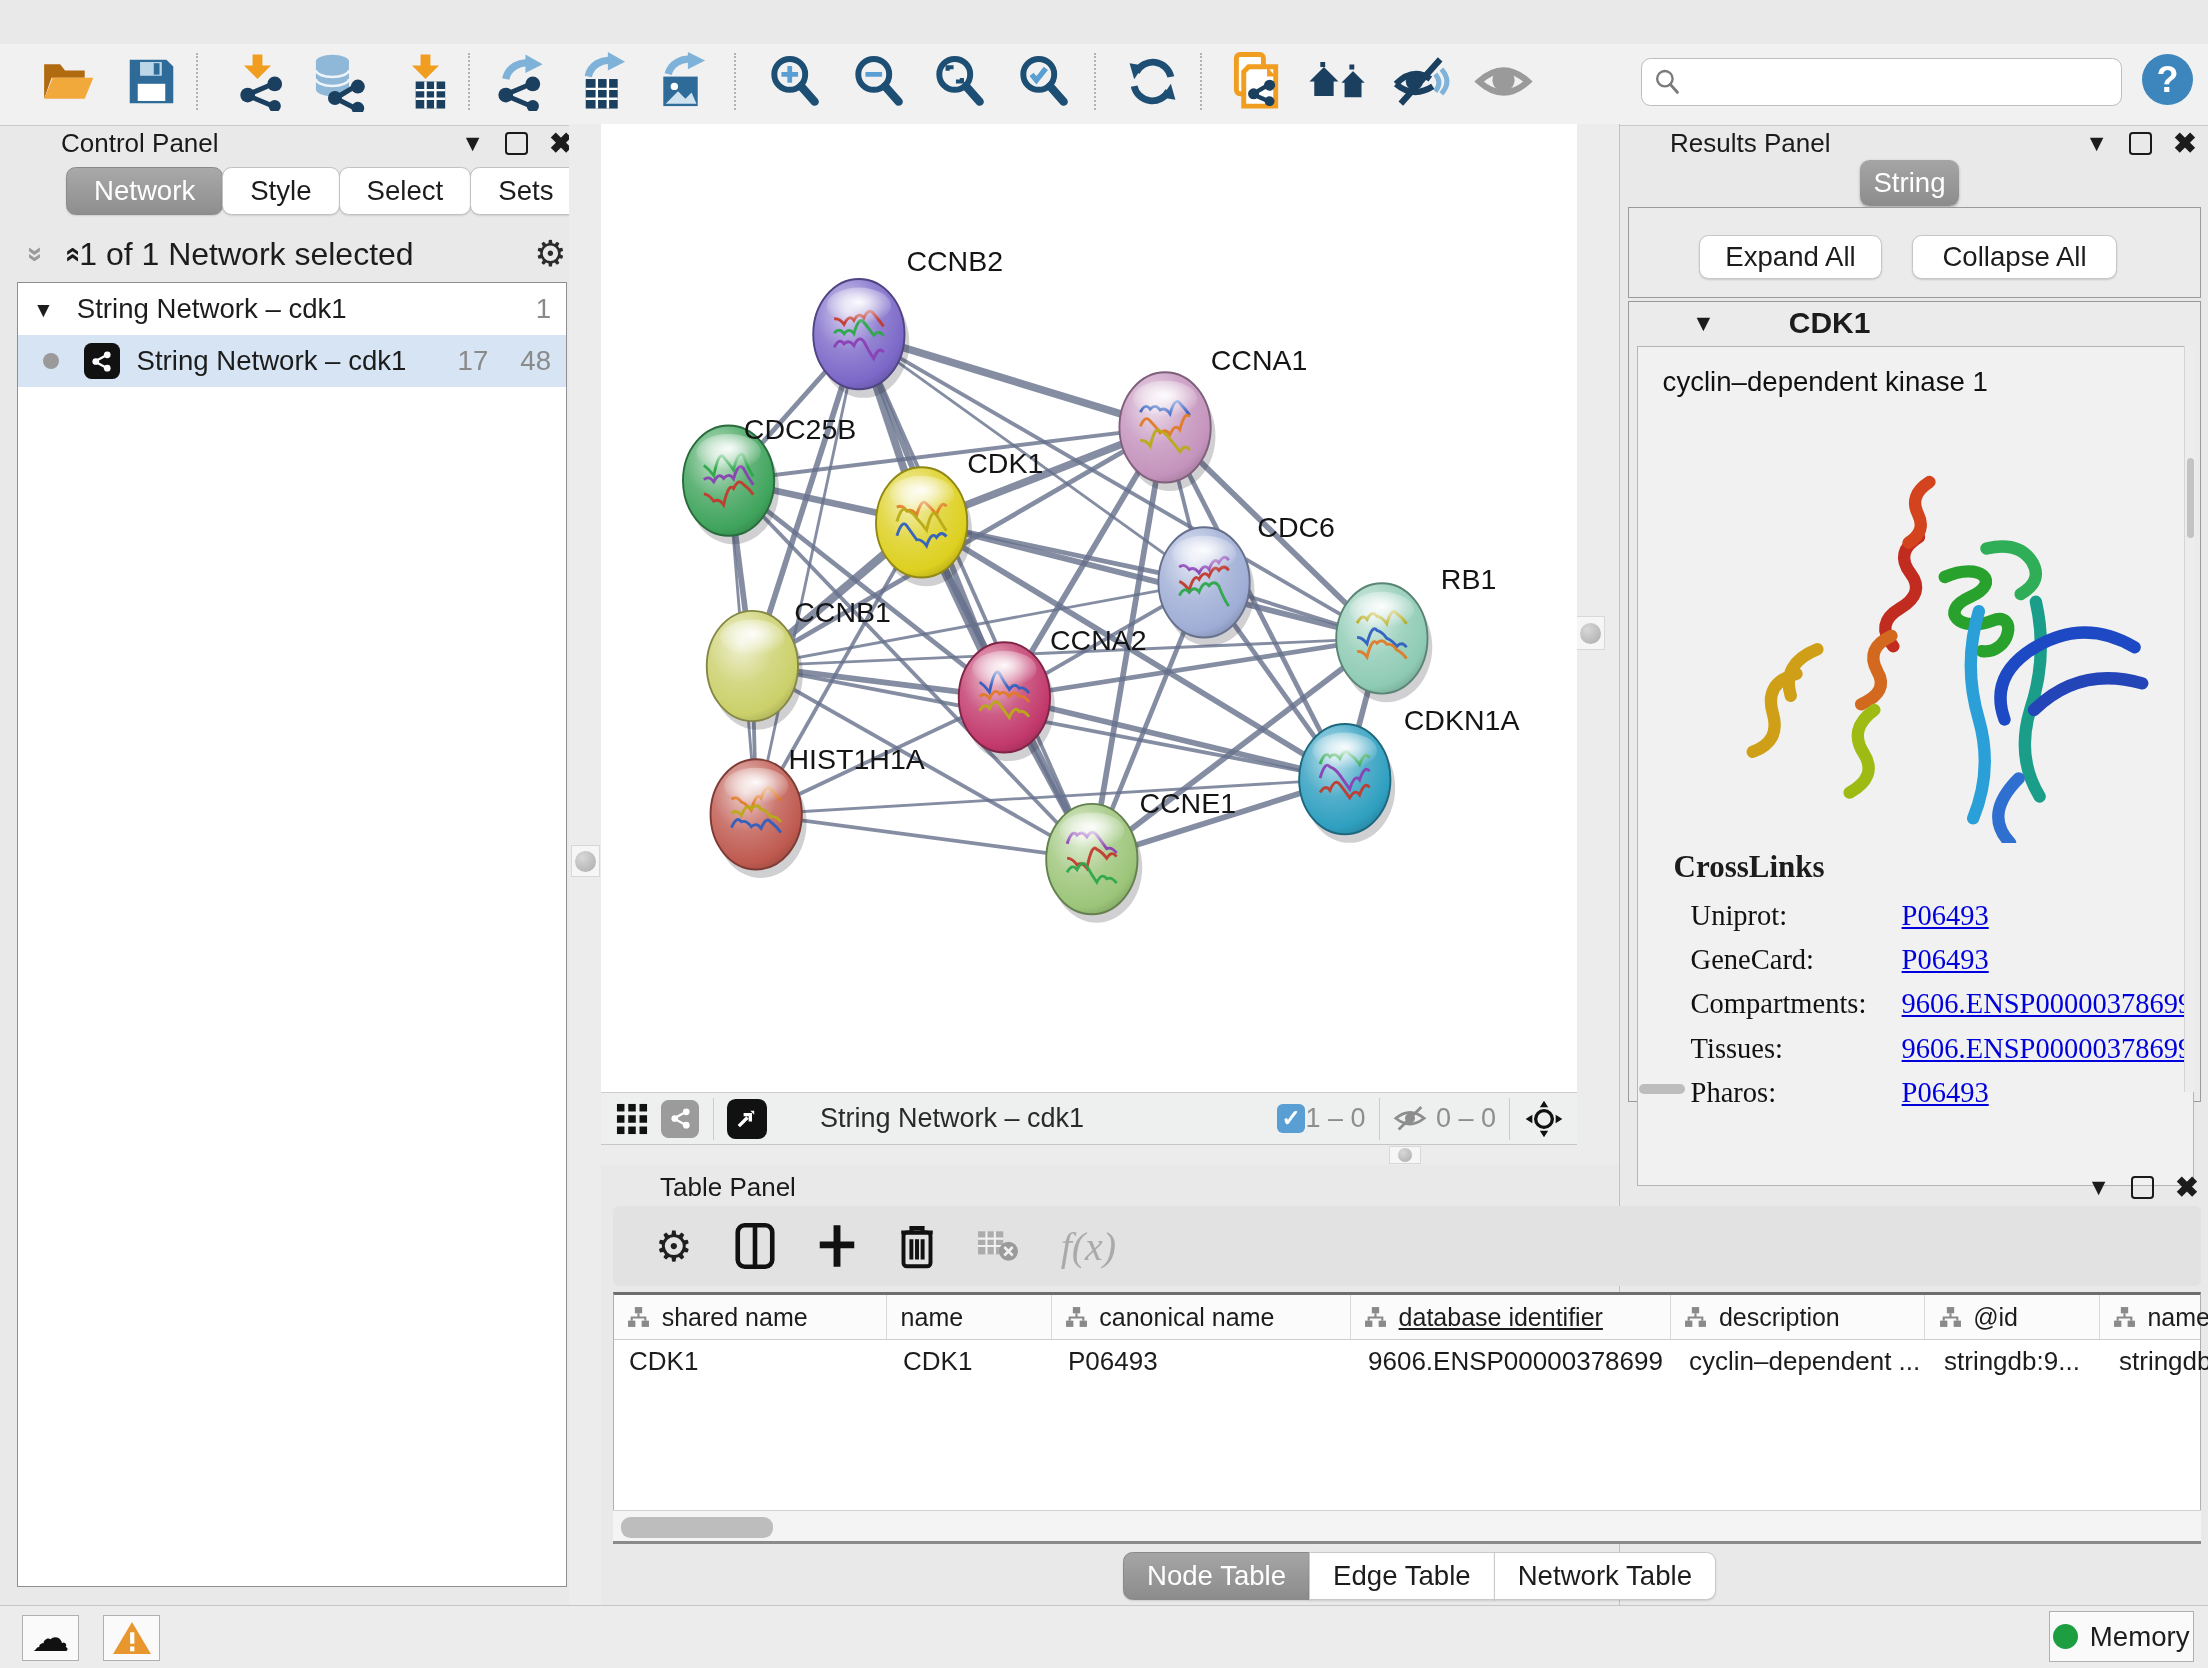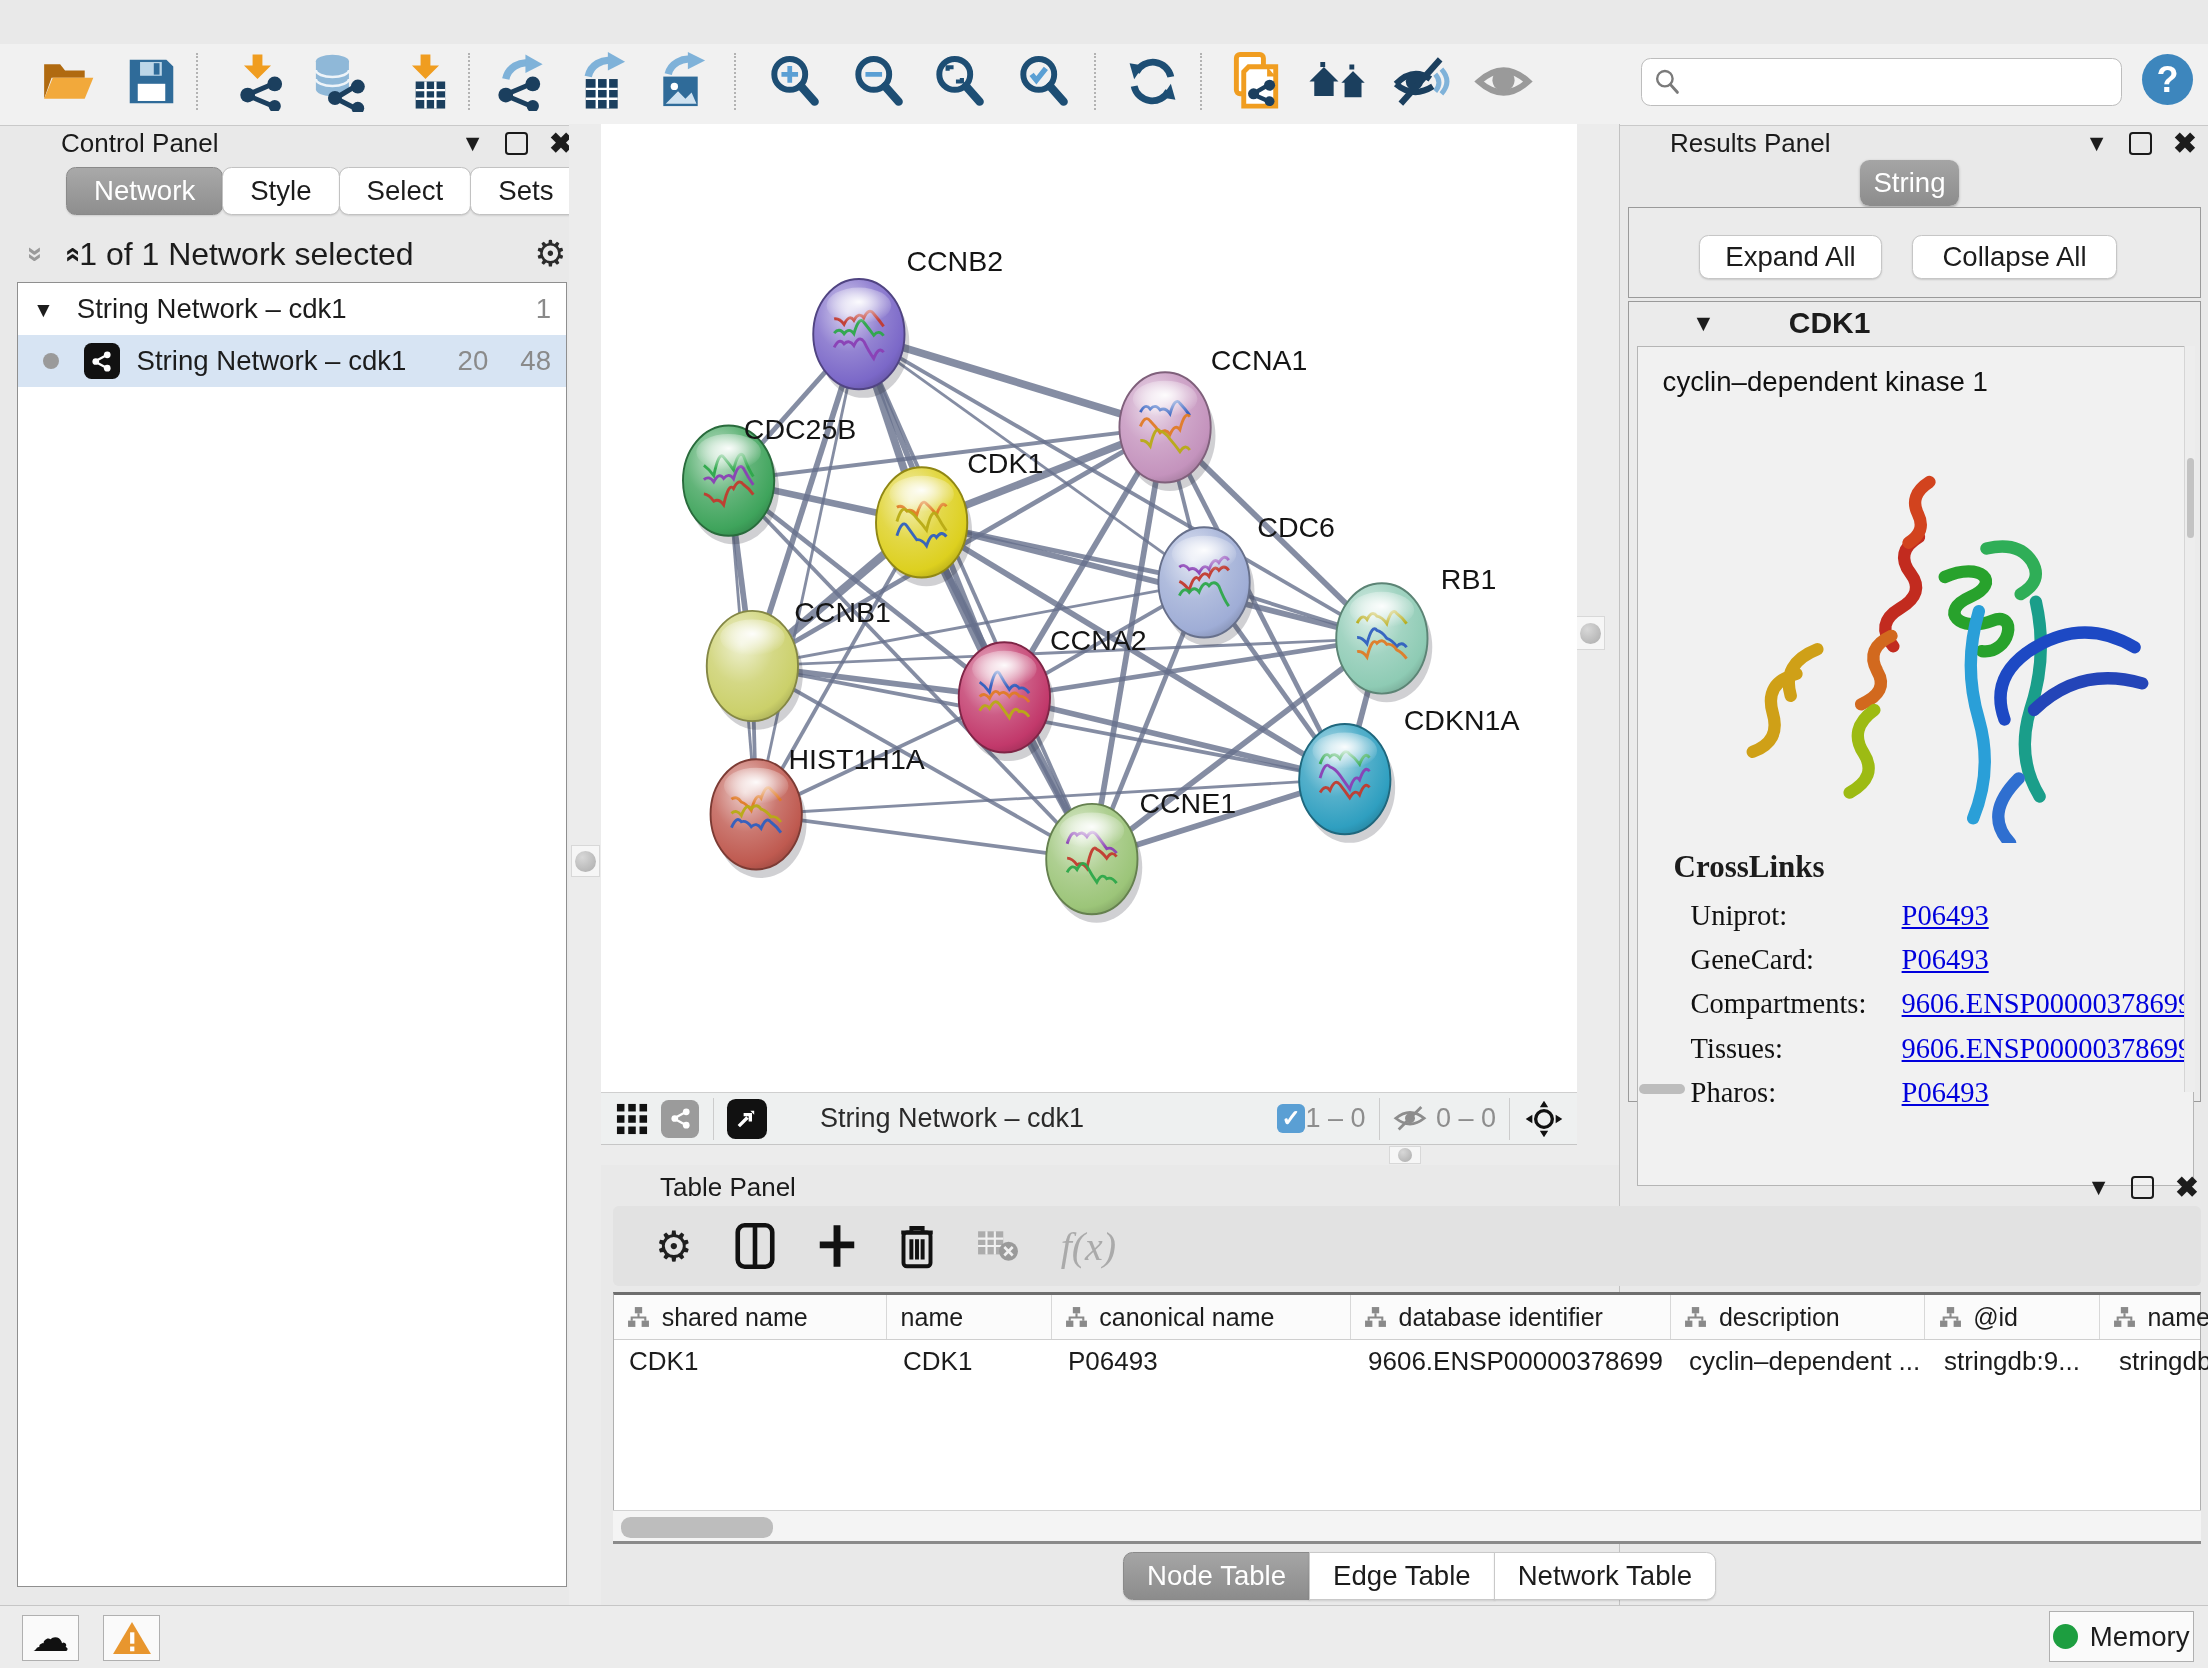--- a/index.html
+++ b/index.html
@@ -327,21 +327,21 @@
         <svg width="23" height="23" viewBox="0 0 48 48">
           <g fill="#fff">
               <circle cx="36" cy="10" r="7"></circle>
               <circle cx="12" cy="24" r="7"></circle>
               <circle cx="36" cy="38" r="7"></circle>
           <path d="M14 22 L34 11 M14 26 L34 37" stroke="#fff" stroke-width="5"></path>
             </g>
         </svg>
       </span>
       <span style="margin-left:17px">String Network – cdk1</span>
-      <span class="cnt" style="margin-left:auto">20</span>
+      <span class="cnt" style="margin-left:auto">17</span>
       <span class="cnt" style="margin-left:32px">48</span>
     </div>
   </div>
 
   <div class="abs divider-strip" style="left:569px;top:124px;width:32px;height:1482px"></div>
   <div class="abs handle" style="left:571px;top:845px;width:28.5px;height:32px">
       <span class="dot"></span>
     </div>
 
   <div class="abs divider-strip" style="left:1577px;top:124px;width:42px;height:1041px"></div>
@@ -759,21 +759,21 @@
               <g fill="#8a8a8a">
                 <rect x="7.5" y="1" width="7" height="6"></rect>
                 <rect x="1" y="14" width="7" height="6"></rect>
                 <rect x="14" y="14" width="7" height="6"></rect>
               </g>
               <path d="M11 7 v4 M4.5 14 v-3 h13 v3" stroke="#8a8a8a" stroke-width="2" fill="none"></path>
             </svg>
           </span>
           <span>canonical name</span>
         </div>
-        <div class="th" style="width: 306px;">
+        <div class="th" style="width: 306px; text-decoration: underline;">
           <span>
             <svg width="23" height="23" viewBox="0 0 22 22">
               <g fill="#8a8a8a">
                 <rect x="7.5" y="1" width="7" height="6"></rect>
                 <rect x="1" y="14" width="7" height="6"></rect>
                 <rect x="14" y="14" width="7" height="6"></rect>
               </g>
               <path d="M11 7 v4 M4.5 14 v-3 h13 v3" stroke="#8a8a8a" stroke-width="2" fill="none"></path>
             </svg>
           </span>

